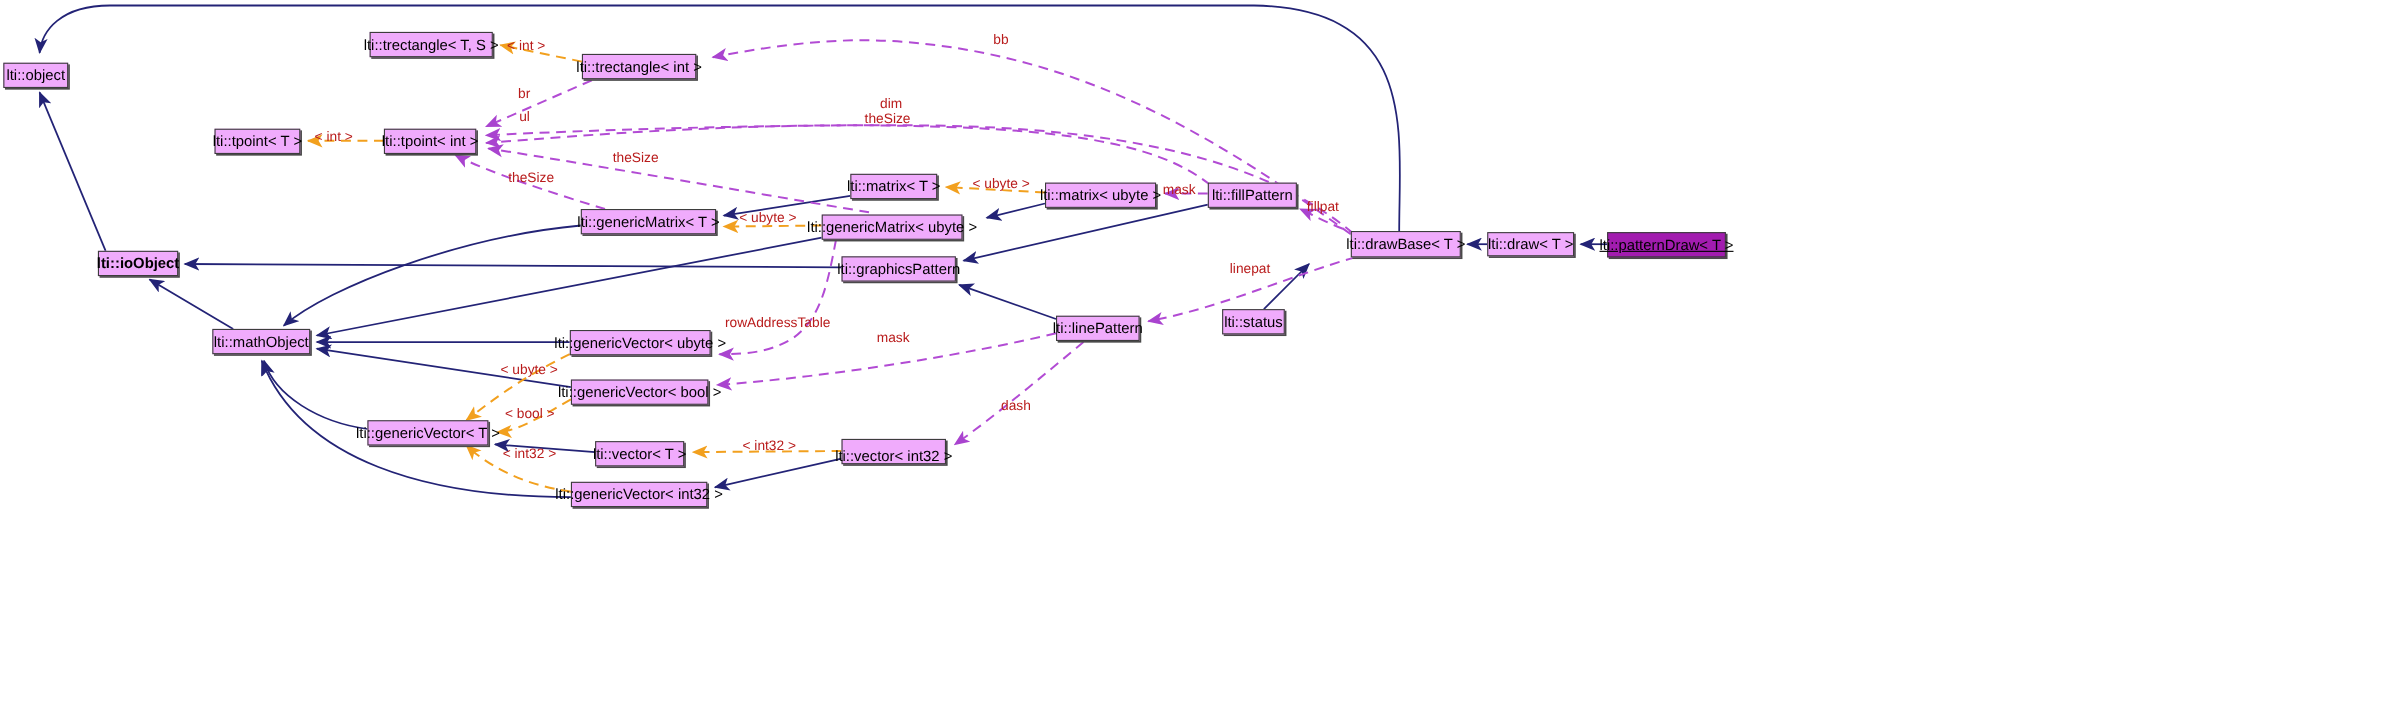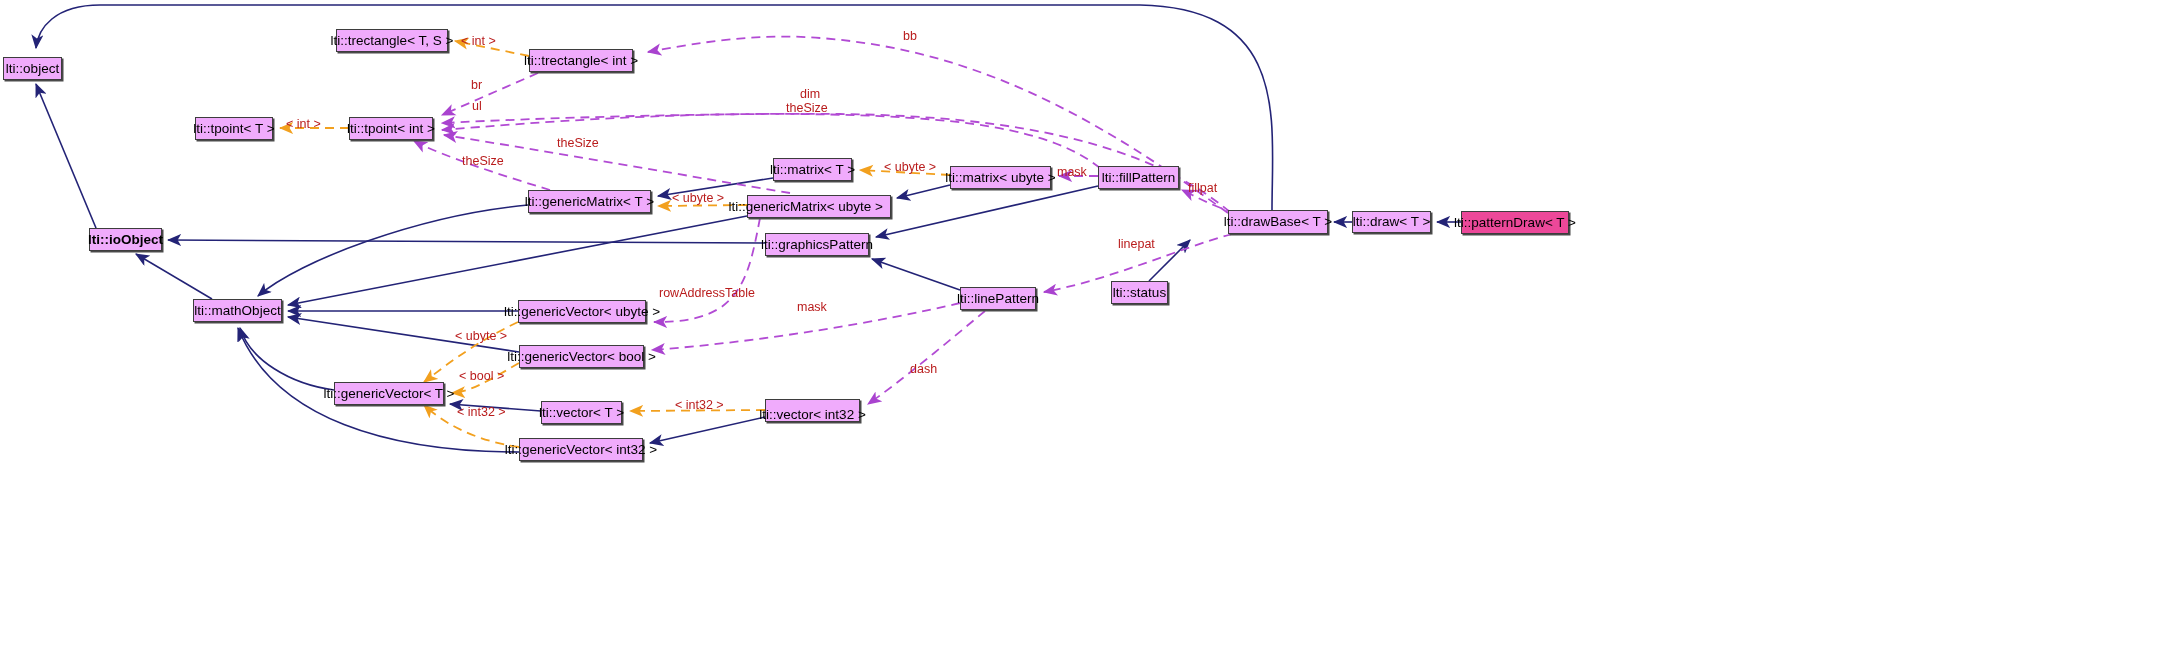--- a/index.html
+++ b/index.html
@@ -31,21 +31,22 @@
     font-size: 13.5px;
     line-height: 1;
     display: flex;
     align-items: center;
     justify-content: center;
     white-space: nowrap;
     padding: 0 7px;
     box-shadow: 1.5px 1.5px 0 0 #4a4a4a;
   }
   .node.highlight {
-    background: #ec4899;
+    background: #a21caf;
+    text-decoration: underline;
   }
   .edge-label {
     position: absolute;
     font-size: 12.5px;
     color: #b91c1c;
     white-space: nowrap;
     background: transparent;
     line-height: 1;
   }
   .inherit-path {
@@ -255,21 +256,21 @@
       </div>
       <div class="node" style="left: 950px; top: 166px; width: 101px; height: 23px;">
         <span>lti::matrix&lt; ubyte &gt;</span>
       </div>
       <div class="node" style="left: 1098px; top: 166px; width: 81px; height: 23px;">
         <span>lti::fillPattern</span>
       </div>
       <div class="node" style="left: 528px; top: 190px; width: 123px; height: 23px;">
         <span>lti::genericMatrix&lt; T &gt;</span>
       </div>
-      <div class="node" style="left: 747px; top: 195px; width: 144px; height: 23px; justify-content: flex-end;">
+      <div class="node" style="left: 747px; top: 195px; width: 128px; height: 23px;">
         <span>lti::genericMatrix&lt; ubyte &gt;</span>
       </div>
       <div class="node" style="left: 1228px; top: 210px; width: 100px; height: 24px;">
         <span>lti::drawBase&lt; T &gt;</span>
       </div>
       <div class="node" style="left: 1352px; top: 211px; width: 79px; height: 22px;">
         <span>lti::draw&lt; T &gt;</span>
       </div>
       <div class="node highlight" style="left: 1461px; top: 211px; width: 108px; height: 23px;">
         <span>lti::patternDraw&lt; T &gt;</span>

